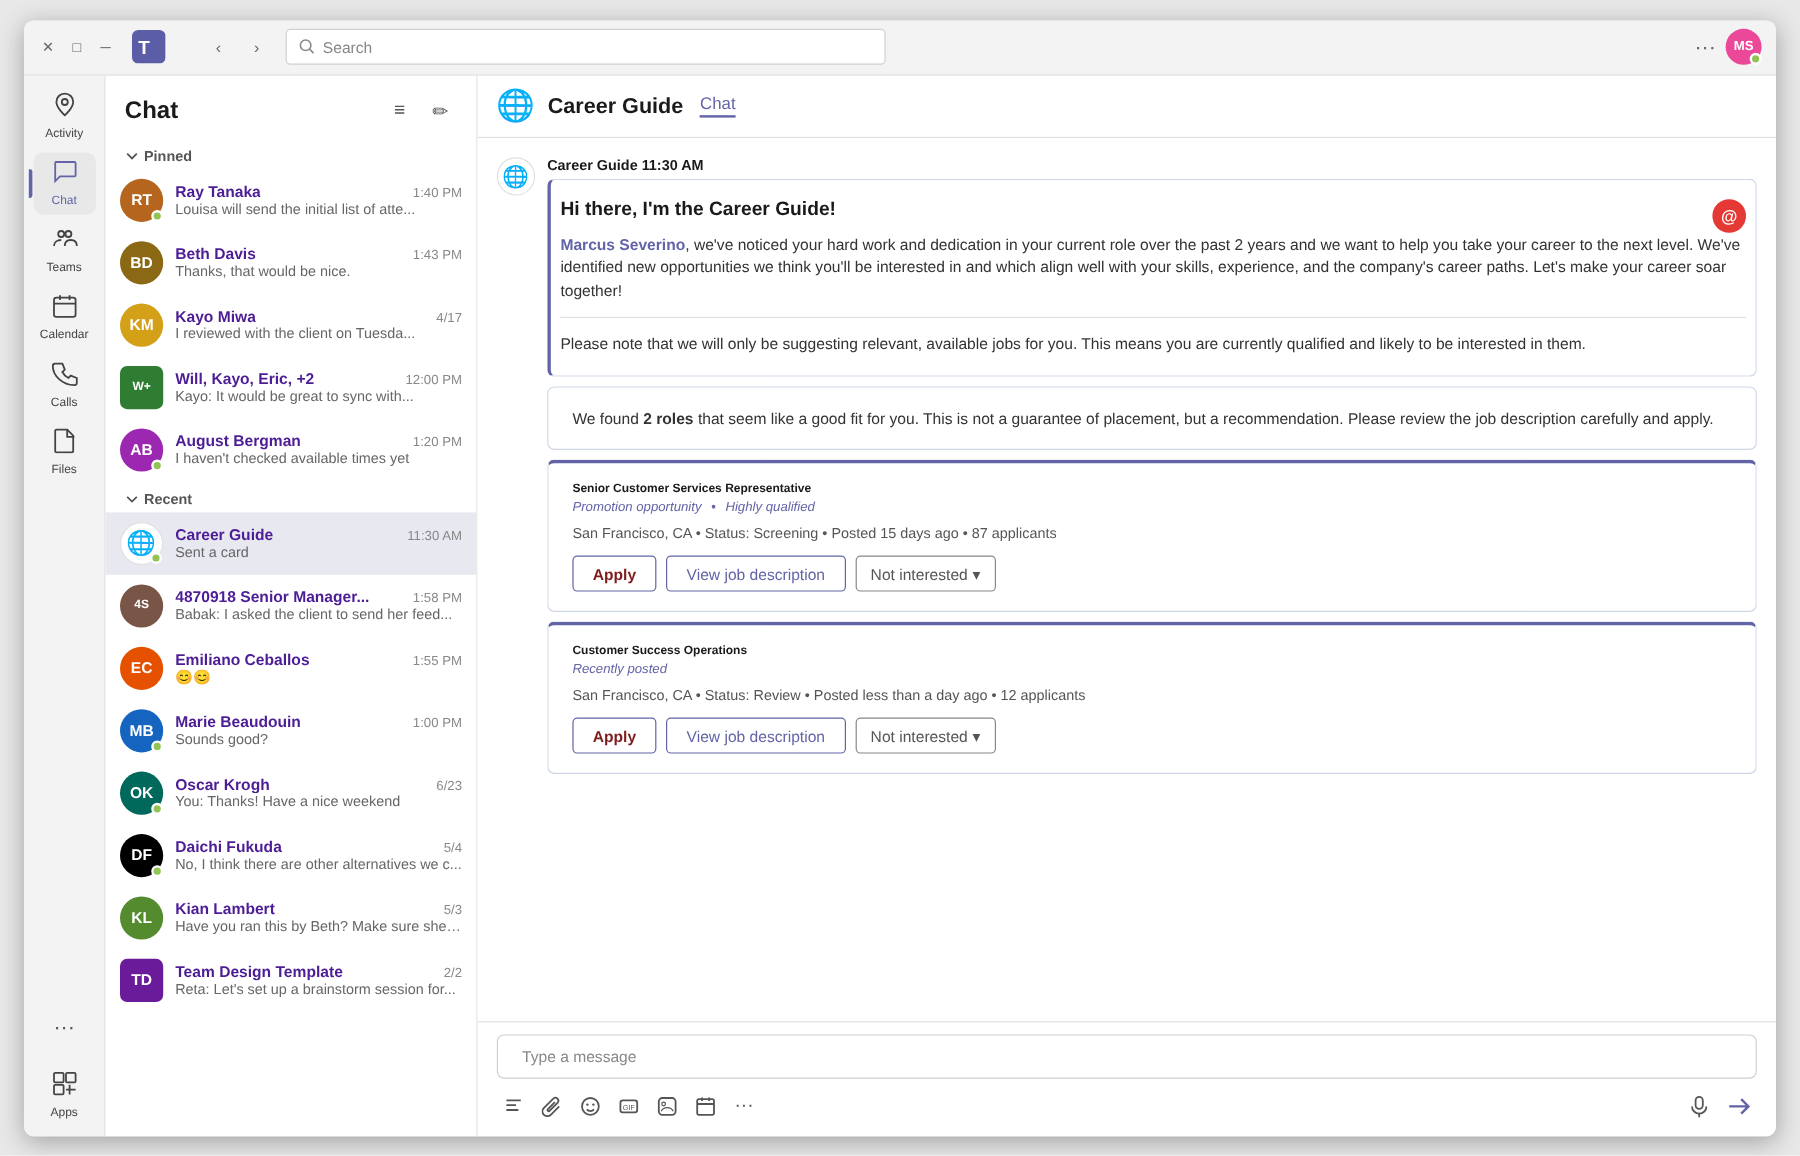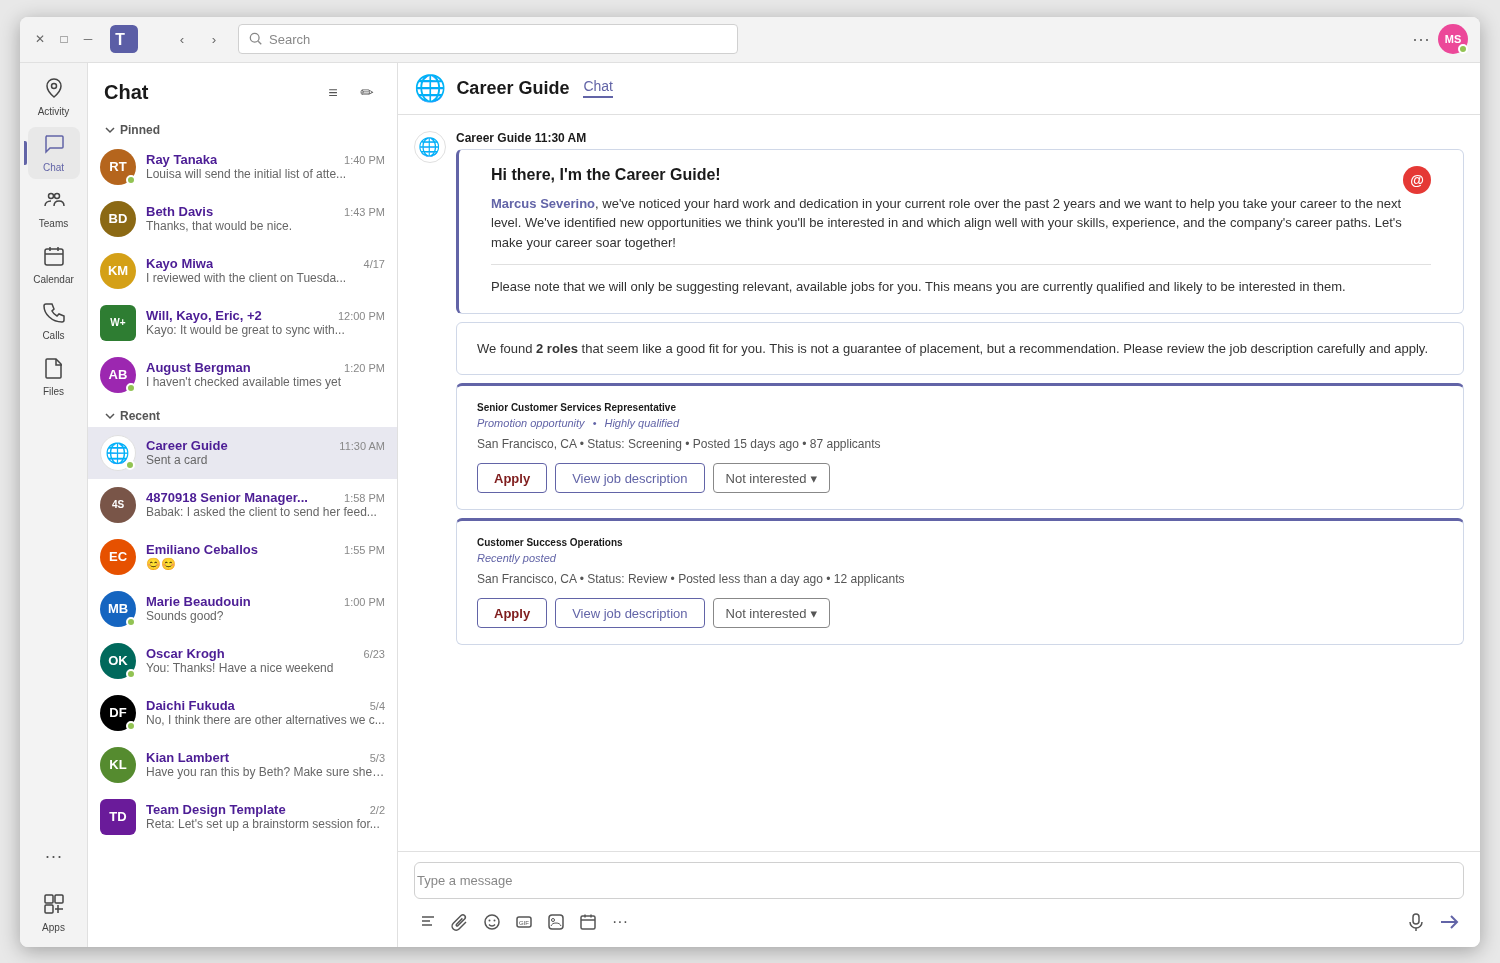--- a/index.html
+++ b/index.html
@@ -225,21 +225,21 @@
       display: flex; align-items: center; justify-content: center;
       font-size: 12px; font-weight: 600; color: white;
     }
     .message-content { flex: 1; }
     .message-sender { font-size: 12px; font-weight: 600; color: #1a1a1a; margin-bottom: 4px; }
 
     
     .card {
       border: 1px solid #d0d8e8;
       border-radius: 6px;
-      padding: 16px 32px;
+      padding: 16px 8px;
       margin-bottom: 8px;
       background: white;
       border-left: 3px solid #6264a7;
     }
     .card-title { font-size: 16px; font-weight: 700; color: #1a1a1a; margin-bottom: 8px; }
     .card-text { font-size: 13px; color: #333; line-height: 1.5; }
     .card-divider { border: none; border-top: 1px solid #e0e0e0; margin: 12px 0; }
 
     .card-at-icon {
       float: right;
@@ -311,21 +311,21 @@
 
     
     .chat-input-area {
       border-top: 1px solid #e0e0e0;
       padding: 10px 16px;
       flex-shrink: 0;
     }
     .chat-input-box {
       border: 1px solid #d0d0d0;
       border-radius: 6px;
-      padding: 10px 2px;
+      padding: 10px 20px;
       font-size: 13px;
       color: #888;
       margin-bottom: 8px;
       cursor: text;
     }
     .chat-toolbar {
       display: flex;
       align-items: center;
       gap: 4px;
     }

